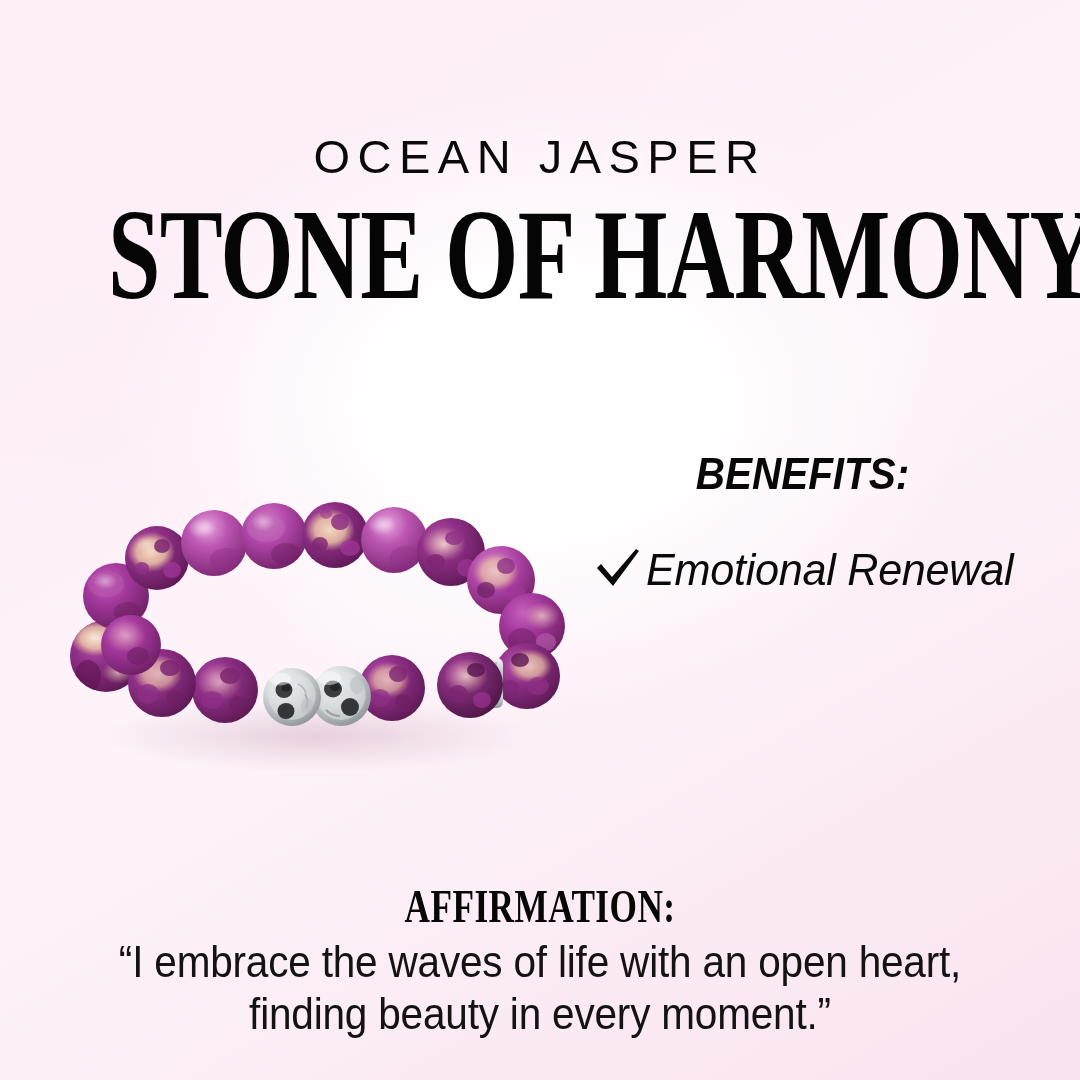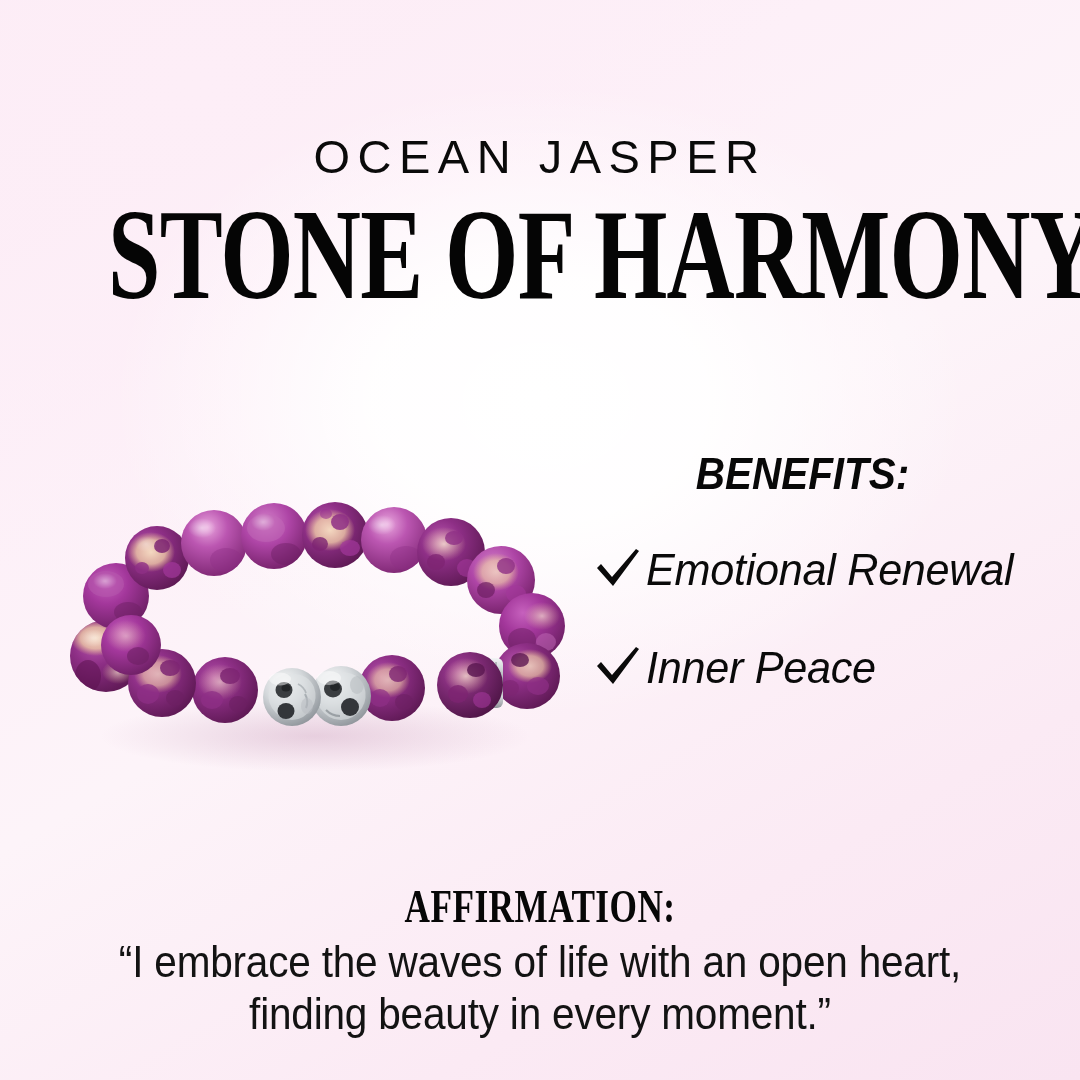--- a/index.html
+++ b/index.html
@@ -438,28 +438,20 @@
     <div class="benefit-row">
       <span class="check">
         <svg width="46" height="42" viewBox="0 0 46 42" xmlns="http://www.w3.org/2000/svg">
           <path d="M2 20 L6 16 L17 29 L41 1 L44 3 L18 38 Z" fill="#0a0a0a"></path>
         </svg>
       </span>
       <span class="btext">Emotional Renewal</span>
     </div>
 
 
-    <div class="benefit-row">
-      <span class="check">
-        <svg width="46" height="42" viewBox="0 0 46 42" xmlns="http://www.w3.org/2000/svg">
-          <path d="M2 20 L6 16 L17 29 L41 1 L44 3 L18 38 Z" fill="#0a0a0a"></path>
-        </svg>
-      </span>
-      <span class="btext">Inner Peace</span>
-    </div>
   </div>
 
   <div class="affirm-heading">AFFIRMATION:</div>
   <div class="affirm-quote">
     <span class="ln">“I embrace the waves of life with an open heart,</span>
     <span class="ln">finding beauty in every moment.”</span>
   </div>
 
 </div>
 

